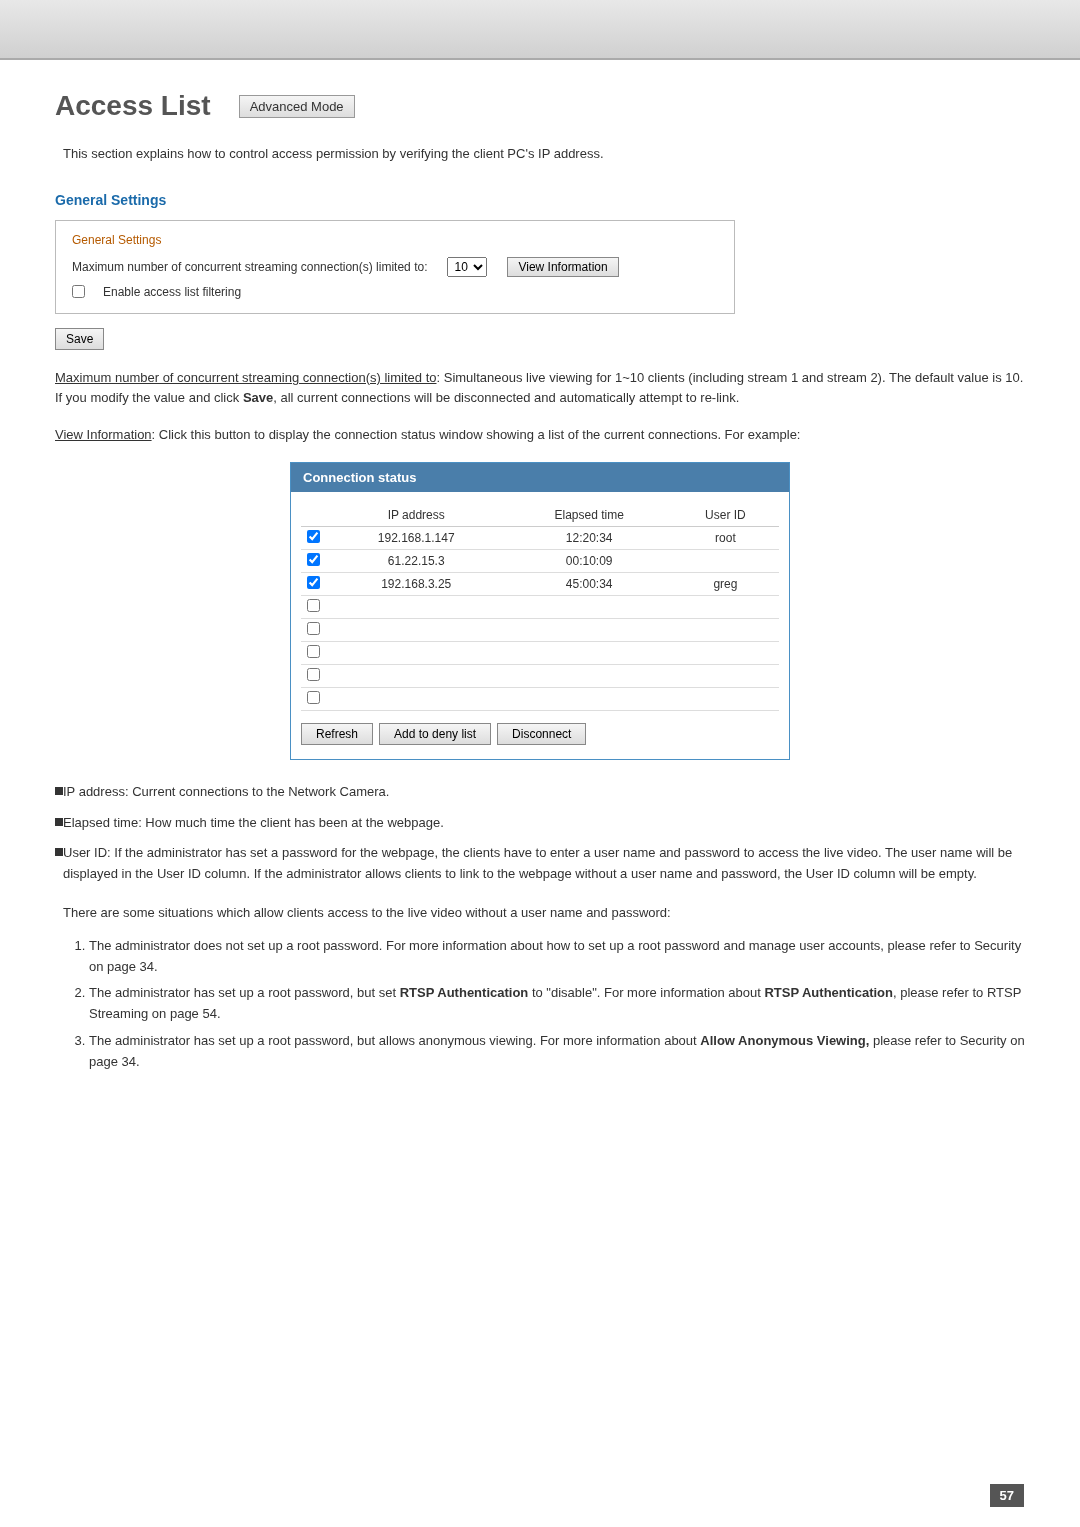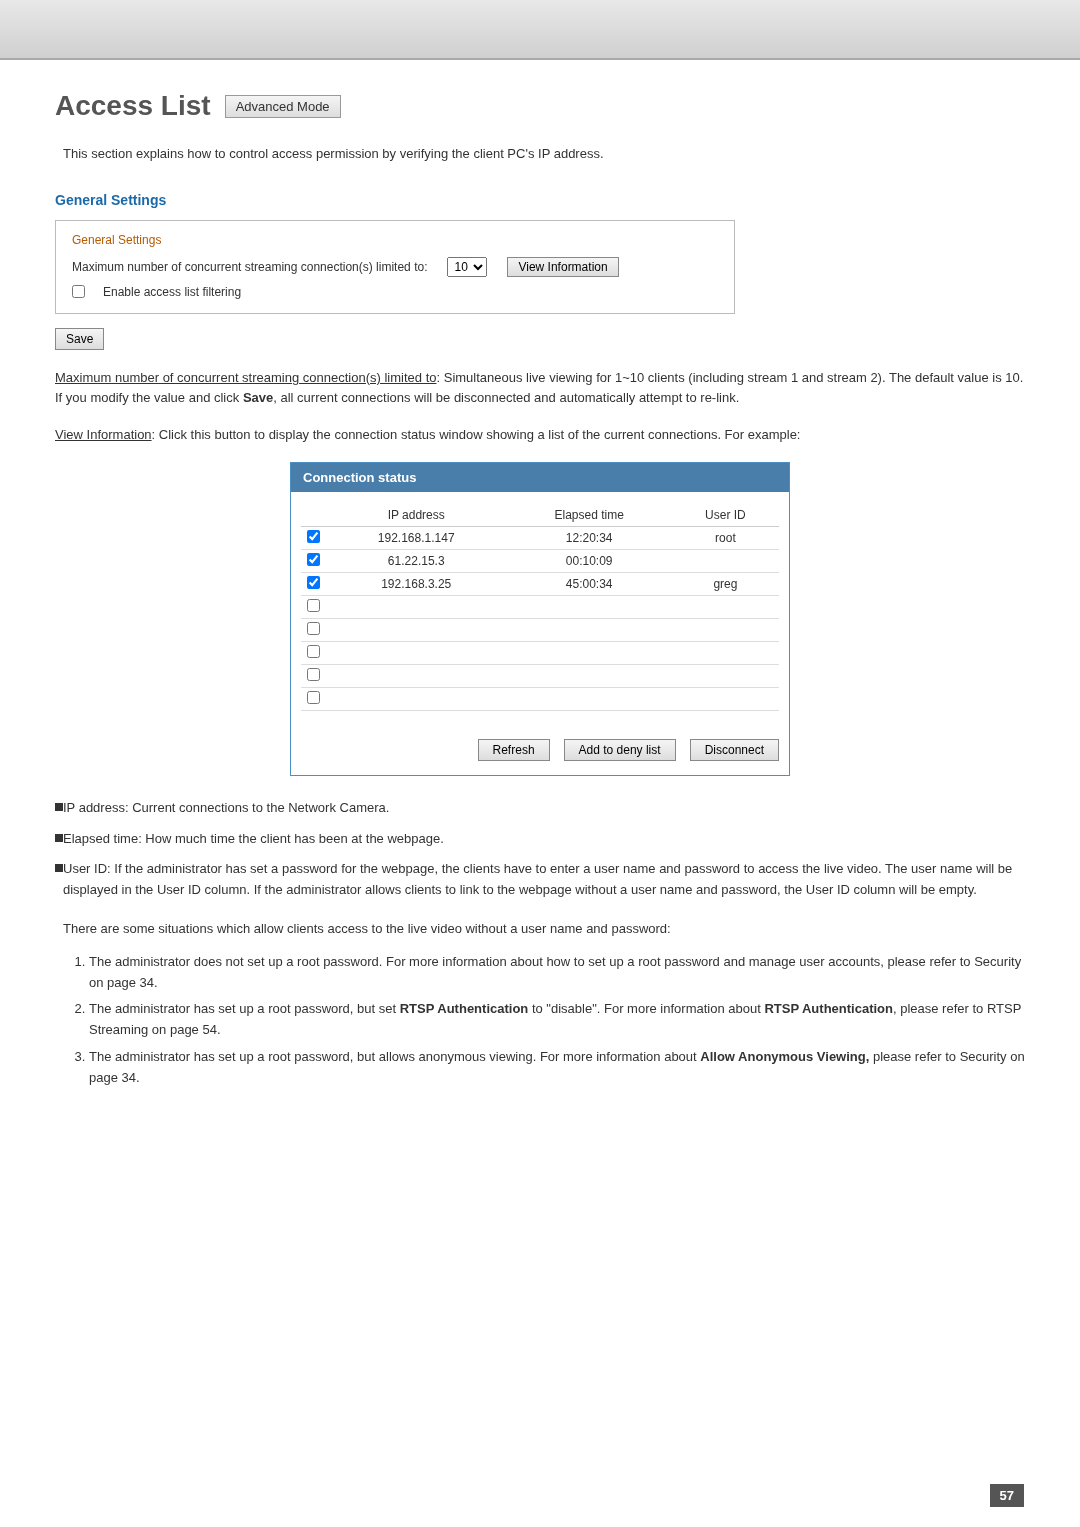--- a/index.html
+++ b/index.html
@@ -16,21 +16,21 @@
       height: 60px;
       background: linear-gradient(to bottom, #e8e8e8, #d0d0d0);
       border-bottom: 2px solid #aaa;
     }
     .content {
       padding: 30px 55px 60px 55px;
     }
     .page-title-area {
       display: flex;
       align-items: center;
-      gap: 14px;
+      gap: 28px;
       margin-bottom: 22px;
     }
     .page-title {
       font-size: 28px;
       font-weight: bold;
       color: #555;
     }
     .advanced-mode-btn {
       border: 1px solid #999;
       background: linear-gradient(to bottom, #f5f5f5, #ddd);
@@ -145,23 +145,23 @@
       width: 22px;
     }
     .cs-table td input[type=checkbox] {
       margin: 0;
     }
     .cs-table .empty-row td {
       height: 20px;
     }
     .cs-buttons {
       display: flex;
-      gap: 14px;
-      justify-content: flex-end;
-      margin-top: 28px;
+      gap: 6px;
+      justify-content: flex-start;
+      margin-top: 12px;
     }
     .cs-btn {
       border: 1px solid #888;
       background: linear-gradient(to bottom, #f5f5f5, #ddd);
       padding: 3px 14px;
       font-size: 12px;
       cursor: pointer;
     }
     .bullet-section {
       margin-bottom: 18px;

